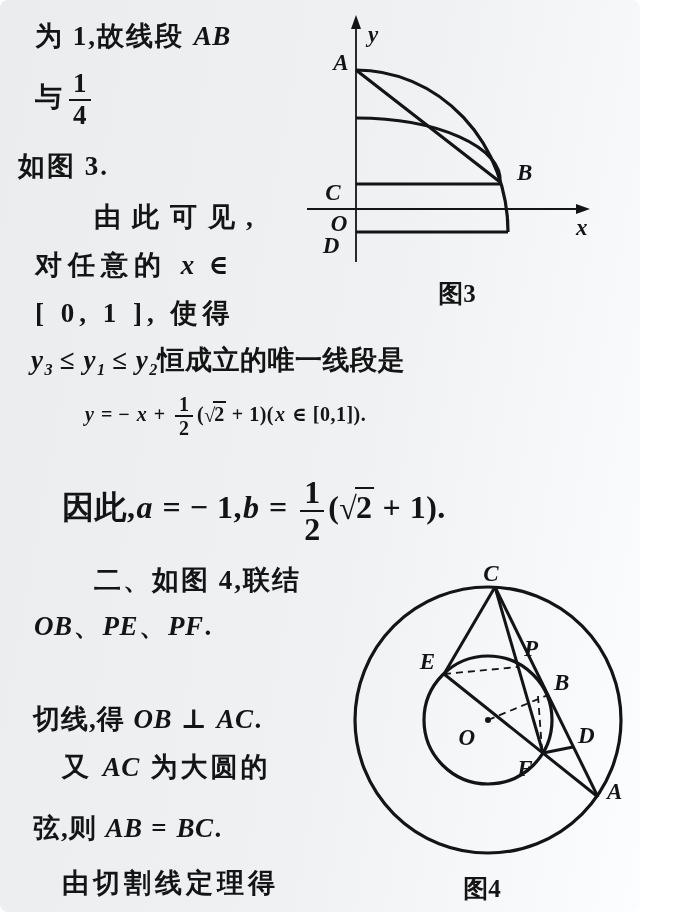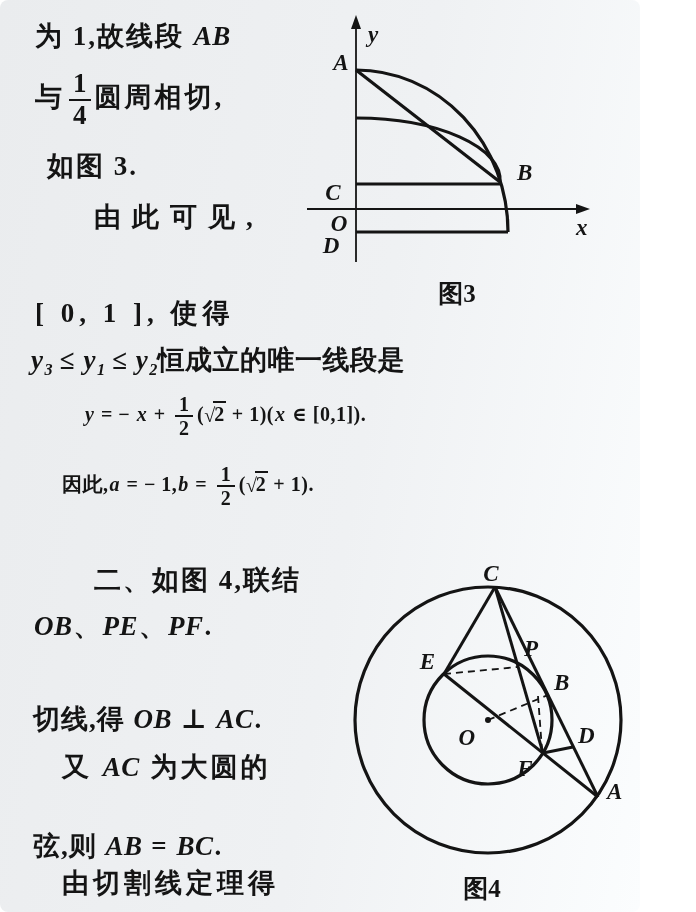--- a/index.html
+++ b/index.html
@@ -19,50 +19,51 @@
   .tline .sub{font-size:0.6em;vertical-align:-0.35em;font-style:italic;letter-spacing:0;}
   .frac{display:inline-block;vertical-align:middle;text-align:center;line-height:1.02;margin:0 4px;letter-spacing:0;}
   .frac .num{display:block;padding:0 4px 1px;border-bottom:2.5px solid #141414;}
   .frac .den{display:block;padding-top:1px;}
   .sqrt{white-space:nowrap;letter-spacing:0;}
   .sqrt .sign{display:inline-block;transform:translateY(1px);margin-right:-2px;}
   .sqrt .radicand{border-top:2.5px solid #141414;padding:0 2px 0 1px;}
   
   .l1{left:35px;top:20px;letter-spacing:2px}
   .l2{left:35px;top:70px;letter-spacing:3px}
-  .l3{left:47px;top:150px;letter-spacing:2px}
+  .l3{left:18px;top:150px;letter-spacing:2px}
   .l4{left:94px;top:201px;letter-spacing:11px}
   .l5{left:35px;top:249px;letter-spacing:6px}
   .l6{left:35px;top:297px;letter-spacing:5px}
   .l7{left:30px;top:344px;letter-spacing:0.5px}
   .l8{left:84px;top:394px;font-size:20px;letter-spacing:0.5px}
-  .l9{left:62px;top:464px;font-size:20px;letter-spacing:0.5px}
+  .l9{left:62px;top:476px;font-size:32px;letter-spacing:0.5px}
   .l10{left:94px;top:564px;letter-spacing:2px}
   .l11{left:33px;top:610px;letter-spacing:1px}
   .l12{left:62px;top:657px;letter-spacing:3px}
   .l13{left:33px;top:703px;letter-spacing:1px}
   .l14{left:62px;top:751px;letter-spacing:3px}
-  .l15{left:33px;top:830px;letter-spacing:1px}
+  .l15{left:33px;top:812px;letter-spacing:1px}
   .l16{left:62px;top:867px;letter-spacing:4px}
   .fig{position:absolute;}
   .fig3{left:295px;top:12px;}
   .fig4{left:345px;top:553px;}
   .figlabel{font-family:"Liberation Serif","DejaVu Serif",serif;font-style:italic;font-weight:700;font-size:23px;fill:#141414;}
   .figcaption{font-family:"Liberation Serif","DejaVu Serif",serif;font-weight:700;font-size:25px;fill:#141414;font-style:normal;}
   .stroke{stroke:#141414;fill:none;}
 </style>
 </head>
 <body>
 
 <div class="page">
 
   <div class="tline l1"><span class="t">为 1,故线段 </span><span class="mi">AB</span></div>
-  <div class="tline l2"><span class="t">与</span><span class="frac"><span class="num">1</span><span class="den">4</span></span><span class="t">圆周相切,</span></div>
+  <div class="tline l2"><span class="t">与</span><span class="frac"><span class="num">1</span><span class="den">4</span></span></div>
   <div class="tline l3"><span class="t">如图 3.</span></div>
   <div class="tline l4"><span class="t">由此可见,</span></div>
+  <div class="tline l5"><span class="t">对任意的 </span><span class="mi">x</span><span class="t"> ∈</span></div>
   <div class="tline l6"><span class="t">[ 0, 1 ], 使得</span></div>
   <div class="tline l7"><span class="mi">y</span><span class="sub">3</span><span class="t"> ≤ </span><span class="mi">y</span><span class="sub">1</span><span class="t"> ≤ </span><span class="mi">y</span><span class="sub">2</span><span class="t">恒成立的唯一线段是</span></div>
   <div class="tline l8"><span class="mi">y</span><span class="t"> = − </span><span class="mi">x</span><span class="t"> + </span><span class="frac"><span class="num">1</span><span class="den">2</span></span><span class="t">(</span><span class="sqrt"><span class="sign">√</span><span class="radicand">2</span></span><span class="t"> + 1)(</span><span class="mi">x</span><span class="t"> ∈ [0,1]).</span></div>
   <div class="tline l9"><span class="t">因此,</span><span class="mi">a</span><span class="t"> = − 1,</span><span class="mi">b</span><span class="t"> = </span><span class="frac"><span class="num">1</span><span class="den">2</span></span><span class="t">(</span><span class="sqrt"><span class="sign">√</span><span class="radicand">2</span></span><span class="t"> + 1).</span></div>
   <div class="tline l10"><span class="t">二、如图 4,联结</span></div>
   <div class="tline l11"><span class="mi">OB</span><span class="t">、</span><span class="mi">PE</span><span class="t">、</span><span class="mi">PF</span><span class="t">.</span></div>
   <div class="tline l13"><span class="t">切线,得 </span><span class="mi">OB</span><span class="t"> ⊥ </span><span class="mi">AC</span><span class="t">.</span></div>
   <div class="tline l14"><span class="t">又 </span><span class="mi">AC</span><span class="t"> 为大圆的</span></div>
   <div class="tline l15"><span class="t">弦,则 </span><span class="mi">AB</span><span class="t"> = </span><span class="mi">BC</span><span class="t">.</span></div>
   <div class="tline l16"><span class="t">由切割线定理得</span></div>

